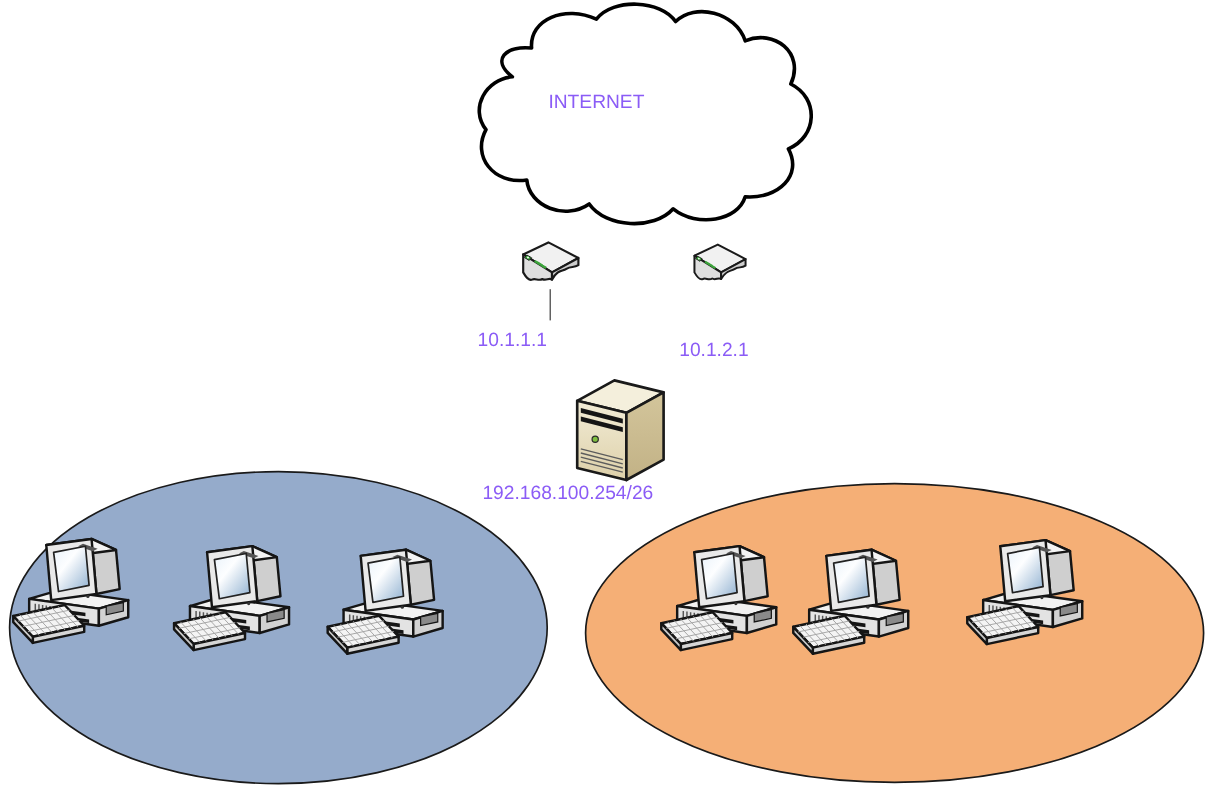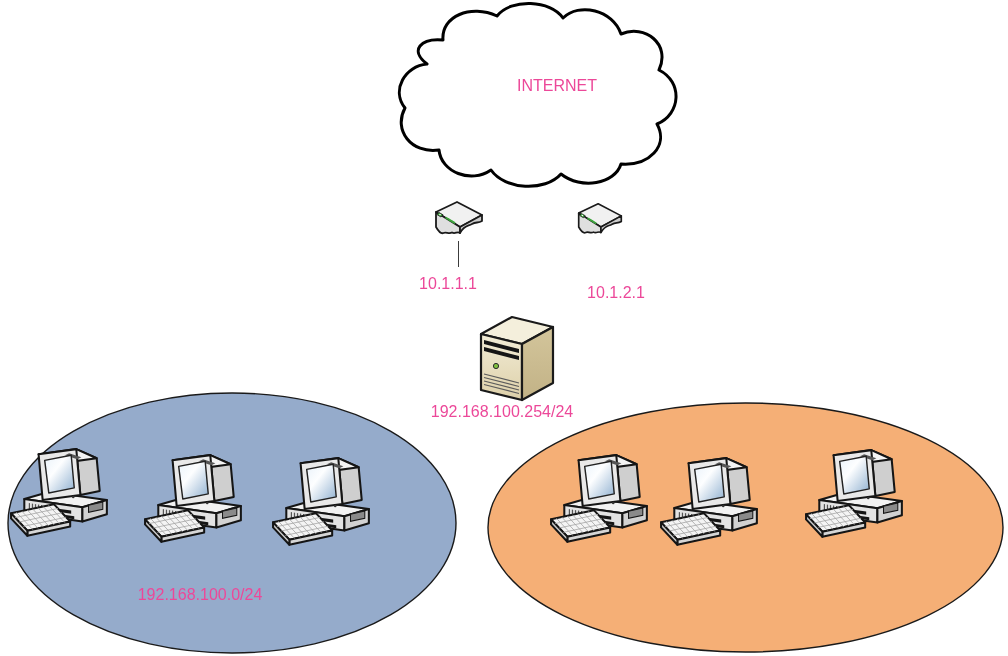--- a/index.html
+++ b/index.html
@@ -8,22 +8,21 @@
     width:1008px;height:656px;
     overflow:hidden;
     background:#ffffff;
     font-family:"Liberation Sans", sans-serif;
   }
   .abs{position:absolute;}
   .lbl{
     position:absolute;
     font-size:16px;
     line-height:1.15;
-    color:#ec4899;
-    text-align:center;
+    color:#8b5cf6;
     white-space:nowrap;
   }
   .vline{
     position:absolute;
     width:0;
     border-left:1px solid #3c3c3c;
   }
   svg{display:block;overflow:visible;}
 </style>
 </head>
@@ -152,21 +151,21 @@
   <div class="lbl" style="left:398px;top:275px;width:100px;">10.1.1.1</div>
 
   <svg class="abs" style="left:575px;top:201px;" width="50" height="39" viewBox="0 0 54 42">
     <use href="#sym-router"></use>
   </svg>
   <div class="lbl" style="left:566px;top:284px;width:100px;">10.1.2.1</div>
 
   <svg class="abs" style="left:477px;top:308px;" width="80" height="94" viewBox="0 0 80 94">
     <use href="#sym-server"></use>
   </svg>
-  <div class="lbl" style="left:402px;top:403px;width:200px;">192.168.100.254/24</div>
+  <div class="lbl" style="left:402px;top:403px;width:200px;">192.168.100.254/26</div>
 
   <svg class="abs" style="left:5px;top:391px;" width="456" height="265" viewBox="0 0 456 265">
     <ellipse cx="227" cy="132" rx="224" ry="130" stroke="#1a1a1a" stroke-width="1.4" fill="#95ABCB"></ellipse>
   </svg>
 
   <svg class="abs" style="left:485px;top:400px;" width="522" height="256" viewBox="0 0 522 256">
     <ellipse cx="260.5" cy="127.5" rx="257.5" ry="124.5" stroke="#1a1a1a" stroke-width="1.4" fill="#F5AF76"></ellipse>
   </svg>
 
   <svg class="abs" style="left:8px;top:446px;" width="106" height="100" viewBox="0 0 104 98">
@@ -182,15 +181,14 @@
   <svg class="abs" style="left:548px;top:452px;" width="106" height="100" viewBox="0 0 104 98">
       <use href="#sym-computer"></use>
     </svg>
   <svg class="abs" style="left:658px;top:455px;" width="106" height="100" viewBox="0 0 104 98">
       <use href="#sym-computer"></use>
     </svg>
   <svg class="abs" style="left:803px;top:447px;" width="106" height="100" viewBox="0 0 104 98">
       <use href="#sym-computer"></use>
     </svg>
 
-  <div class="lbl" style="left:100px;top:586px;width:200px;">192.168.100.0/24</div>
 
 </div>
 
 </body></html>

